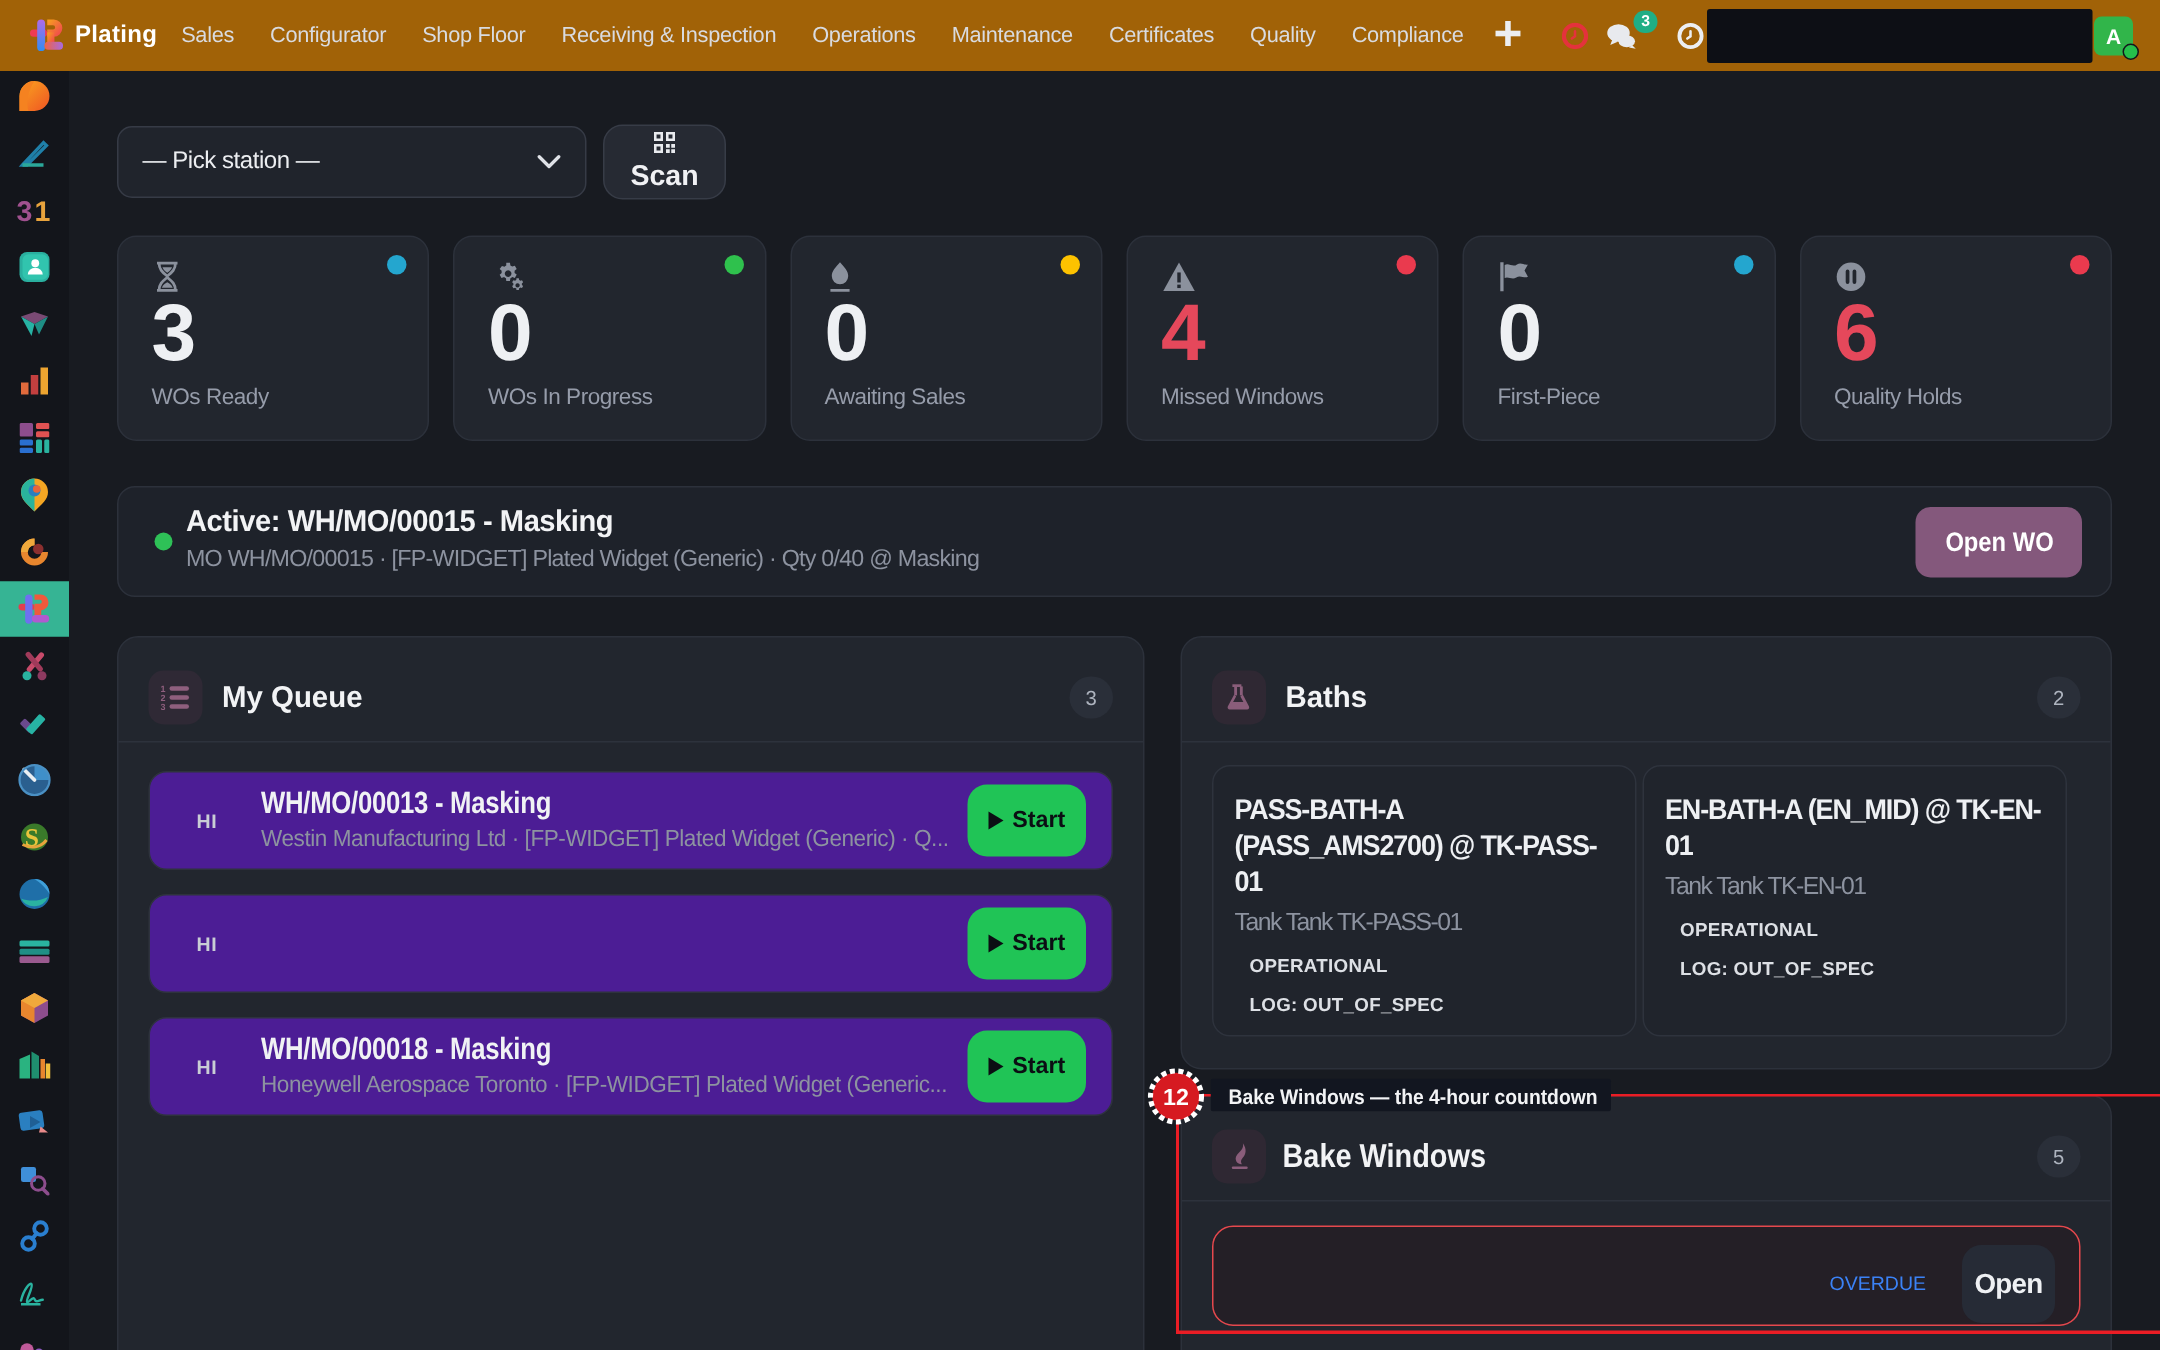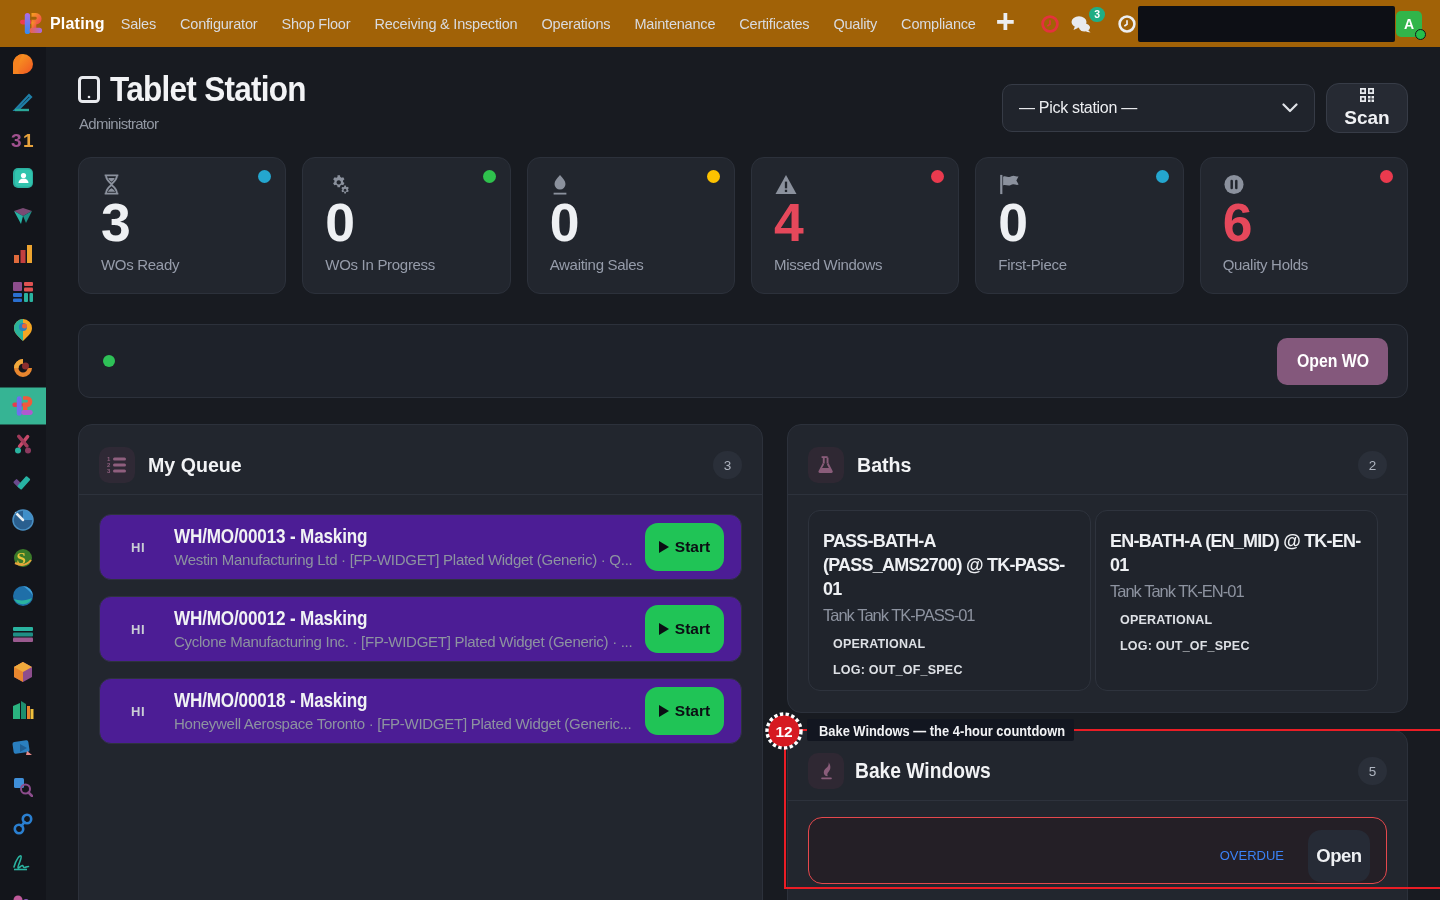--- a/index.html
+++ b/index.html
@@ -322,30 +322,20 @@
     <div class="sb" style="top: 853px;">
       <svg width="20" height="10" viewBox="0 0 20 10">
         <circle cx="5" cy="5" r="4.5" fill="#c05a9a"></circle>
         <circle cx="13" cy="7" r="3" fill="#8d5ac0"></circle>
       </svg>
     </div>
   </div>
 
 <div class="main">
   <div class="hrow">
-    <div>
-      <div class="title">
-        <svg width="22" height="27" viewBox="0 0 22 27">
-            <rect x="1.5" y="1.5" width="19" height="24" rx="3" fill="none" stroke="#e8eaee" stroke-width="3"></rect>
-            <circle cx="11" cy="21" r="1.3" fill="#e8eaee"></circle>
-          </svg>
-        <span class="tx">Tablet Station</span>
-      </div>
-      <div class="admin">Administrator</div>
-    </div>
     <div class="controls">
       <div class="select">
           <span>— Pick station —</span>
         <svg width="16" height="10" viewBox="0 0 16 10">
             <path d="M1.5 1.5 L8 8 L14.5 1.5" fill="none" stroke="#dfe2e7" stroke-width="2.2" stroke-linecap="round" stroke-linejoin="round"></path>
           </svg>
       </div>
       <div class="scanbtn">
         <svg width="14" height="14" viewBox="0 0 14 14" fill="#e8eaee">
             <path d="M0 0h6v6h-6z M1.7 1.7v2.6h2.6v-2.6z M8 0h6v6h-6z M9.7 1.7v2.6h2.6v-2.6z M0 8h6v6h-6z M1.7 9.7v2.6h2.6v-2.6z M8 8h2.5v2.5h-2.5z M11.5 8h2.5v2.5h-2.5z M8 11.5h2.5v2.5h-2.5z M11.5 11.5h2.5v2.5h-2.5z"></path>
@@ -410,20 +400,24 @@
           <rect x="12.1" y="6" width="2.6" height="10" rx="1.3" fill="#22262e"></rect>
         </svg>
       <span class="dot" style="background:#ea3a4e;"></span>
       <div class="num red">6</div>
       <div class="lbl">Quality Holds</div>
     </div>
   </div>
 
   <div class="banner">
     <span class="gdot"></span>
+    <div>
+      <div class="btitle">Active: WH/MO/00015 - Masking</div>
+      <div class="bsub">MO WH/MO/00015 · [FP-WIDGET] Plated Widget (Generic) · Qty 0/40 @ Masking</div>
+    </div>
     <div class="openwo">
         <span>Open WO</span>
       </div>
   </div>
 
   <div class="cols">
     <div class="card qcard">
       <div class="chead">
         <div class="cico" style="background:#2f2935;">
           <svg width="20" height="20" viewBox="0 0 20 20">
@@ -444,24 +438,20 @@
       <div class="qitem">
         <span class="hi">HI</span>
         <div class="qtext">
           <div class="qt">WH/MO/00013 - Masking</div>
           <div class="qs">Westin Manufacturing Ltd · [FP-WIDGET] Plated Widget (Generic) · Q...</div>
         </div>
         <div class="startbtn"><span class="tri"></span>Start</div>
       </div>
       <div class="qitem">
         <span class="hi">HI</span>
-        <div class="qtext">
-          <div class="qt">WH/MO/00012 - Masking</div>
-          <div class="qs">Cyclone Manufacturing Inc. · [FP-WIDGET] Plated Widget (Generic) · ...</div>
-        </div>
         <div class="startbtn"><span class="tri"></span>Start</div>
       </div>
       <div class="qitem">
         <span class="hi">HI</span>
         <div class="qtext">
           <div class="qt">WH/MO/00018 - Masking</div>
           <div class="qs">Honeywell Aerospace Toronto · [FP-WIDGET] Plated Widget (Generic...</div>
         </div>
         <div class="startbtn"><span class="tri"></span>Start</div>
       </div>

